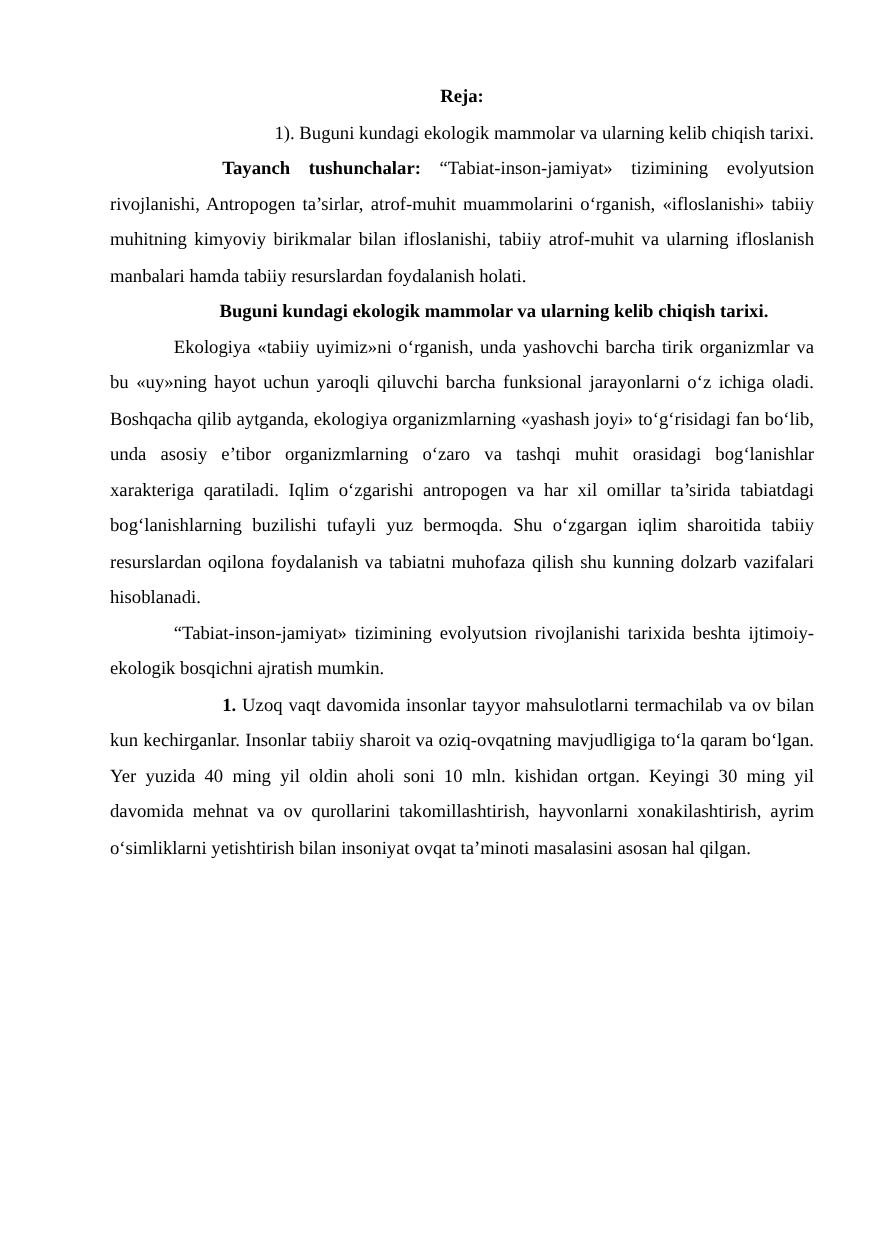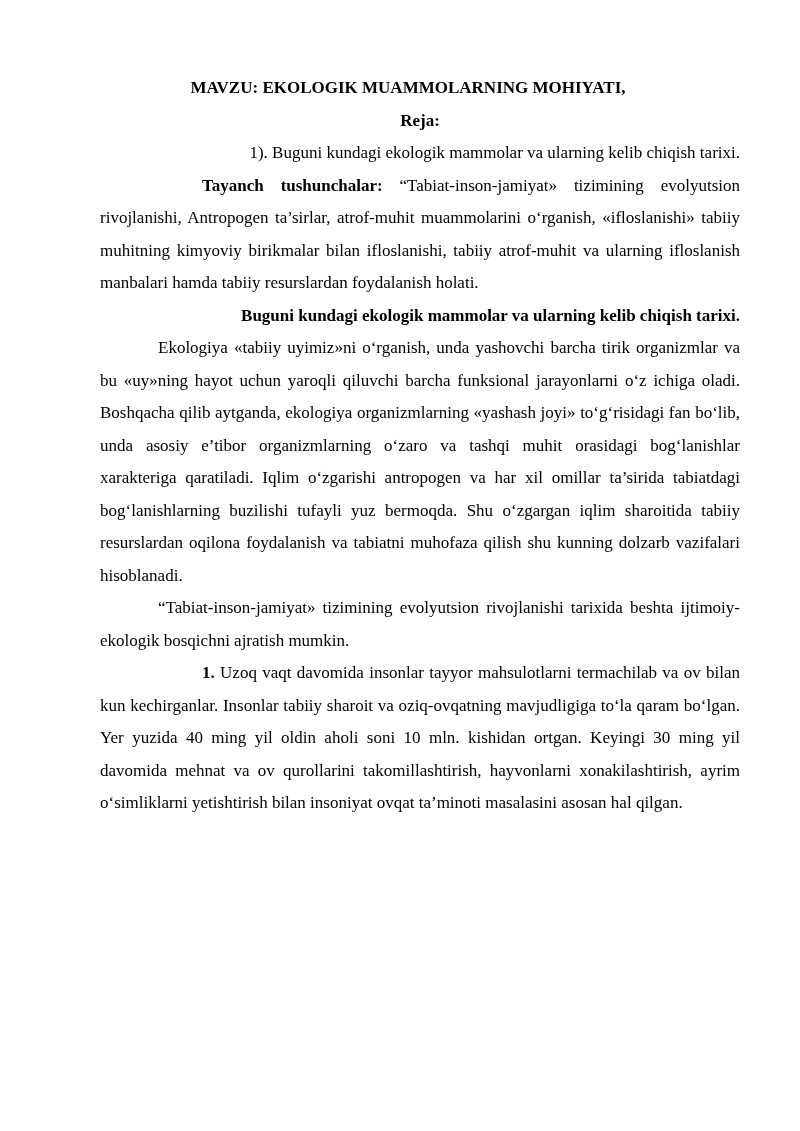--- a/index.html
+++ b/index.html
@@ -43,32 +43,31 @@
     text-indent: 58px;
   }
   .para .lead-bold {
     font-weight: bold;
     margin-left: 44px;
   }
   .para .terms-italic {
   }
   .section-heading {
     font-weight: bold;
-    text-align: right;
+    text-align: center;
     text-indent: 58px;
   }
 </style>
 </head>
 <body>
 
 <div class="page">
   <div class="doc">
 
     <div class="title-block">
-      <div class="title-line">MAVZU: EKOLOGIK MUAMMOLARNING MOHIYATI,</div>
     </div>
 
     <div class="plan-heading">Reja:</div>
 
     <div class="plan-item">1). Buguni kundagi ekologik mammolar va ularning kelib chiqish tarixi.</div>
 
     <p class="para"><span class="lead-bold">Tayanch tushunchalar:</span> <span class="terms-italic">“Tabiat-inson-jamiyat» tizimining evolyutsion rivojlanishi, Antropogen ta’sirlar, atrof-muhit muammolarini o‘rganish, «ifloslanishi» tabiiy muhitning kimyoviy birikmalar bilan ifloslanishi, tabiiy atrof-muhit va ularning ifloslanish manbalari hamda tabiiy resurslardan foydalanish holati.</span></p>
 
     <div class="section-heading">Buguni kundagi ekologik mammolar va ularning kelib chiqish tarixi.</div>
 

